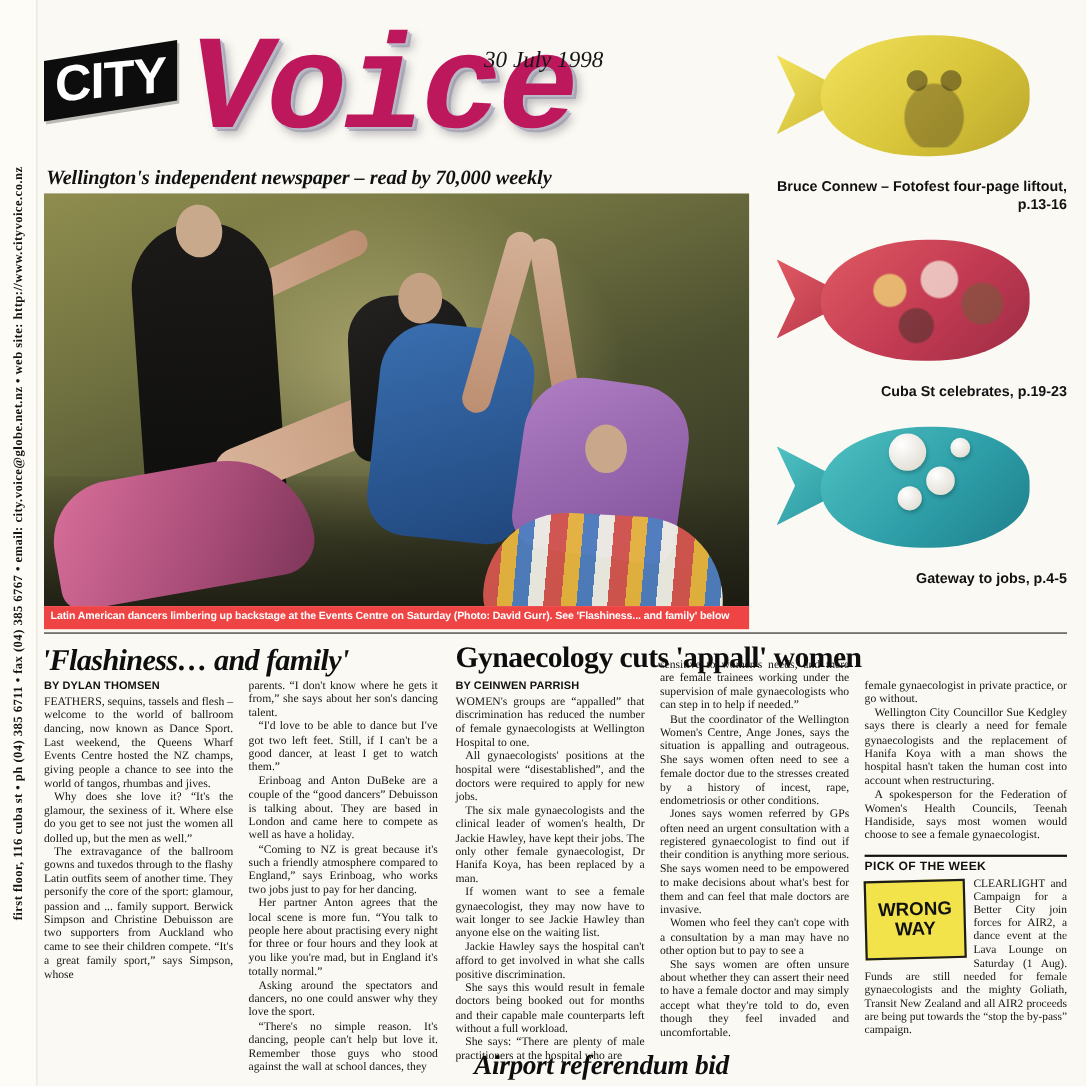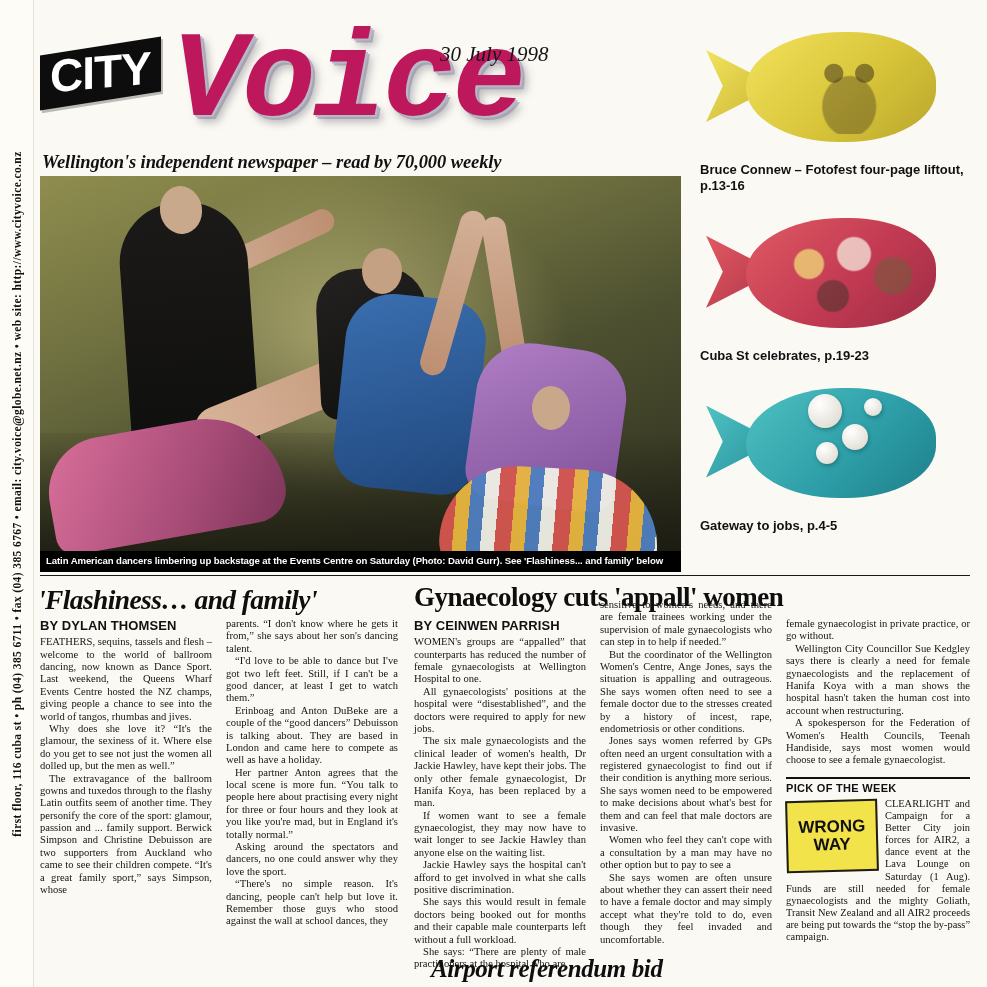--- a/index.html
+++ b/index.html
@@ -190,21 +190,21 @@
   .d-arm3 {
     left: 150px; top: 60px; width: 150px; height: 24px;
     background: linear-gradient(90deg,#d3b096,#bd8f72);
     border-radius: 14px;
     transform: rotate(-25deg);
   }
   .photo-caption {
     position: absolute;
     left: 40px; top: 551px;
     width: 641px;
-    background: #000000;
+    background: #ef4444;
     color: #fff;
     font-family: "Liberation Sans", sans-serif;
     font-size: 9.6px;
     font-weight: 700;
     padding: 4px 6px 5px 6px;
     line-height: 1.25;
     letter-spacing: -0.1px;
   }
 
   
@@ -270,21 +270,21 @@
     background: radial-gradient(circle at 34% 30%, #ffffff, #d9d5c8);
     border-radius: 50%;
     box-shadow: 1px 2px 4px rgba(0,0,0,0.25);
   }
   .b1 { left: 6px; top: 4px; width: 34px; height: 34px; }
   .b2 { left: 40px; top: 34px; width: 26px; height: 26px; }
   .b3 { left: 14px; top: 52px; width: 22px; height: 22px; }
   .b4 { left: 62px; top: 8px; width: 18px; height: 18px; }
 
   .promo-cap {
-    text-align: left;
+    text-align: right;
     font-family: "Liberation Sans", sans-serif;
     font-weight: 700;
     font-size: 13px;
     line-height: 1.22;
     color: #111;
     margin-top: 2px;
     margin-bottom: 10px;
   }
 
   
@@ -311,21 +311,21 @@
     width: 560px;
     font-family: "Liberation Serif", serif;
     font-weight: 700;
     font-size: 27px;
     letter-spacing: -0.5px;
     color: #0e0e0e;
   }
   .byline {
     font-family: "Liberation Sans", sans-serif;
     font-weight: 700;
-    font-size: 13px;
+    font-size: 10px;
     letter-spacing: 0.1px;
     color: #111;
     margin-bottom: 3px;
   }
   .col {
     position: absolute;
     font-family: "Liberation Serif", serif;
     font-size: 10.6px;
     line-height: 1.17;
     text-align: justify;
@@ -472,28 +472,29 @@
     <div class="byline">BY DYLAN THOMSEN</div>
     <p class="first">FEATHERS, sequins, tassels and flesh – welcome to the world of ballroom dancing, now known as Dance Sport. Last weekend, the Queens Wharf Events Centre hosted the NZ champs, giving people a chance to see into the world of tangos, rhumbas and jives.</p>
     <p>Why does she love it? “It's the glamour, the sexiness of it. Where else do you get to see not just the women all dolled up, but the men as well.”</p>
     <p>The extravagance of the ballroom gowns and tuxedos through to the flashy Latin outfits seem of another time. They personify the core of the sport: glamour, passion and ... family support. Berwick Simpson and Christine Debuisson are two supporters from Auckland who came to see their children compete. “It's a great family sport,” says Simpson, whose</p>
   </div>
 
   <div class="col c2">
     <p class="first">parents. “I don't know where he gets it from,” she says about her son's dancing talent.</p>
     <p>“I'd love to be able to dance but I've got two left feet. Still, if I can't be a good dancer, at least I get to watch them.”</p>
     <p>Erinboag and Anton DuBeke are a couple of the “good dancers” Debuisson is talking about. They are based in London and came here to compete as well as have a holiday.</p>
+    <p>“Coming to NZ is great because it's such a friendly atmosphere compared to England,” says Erinboag, who works two jobs just to pay for her dancing.</p>
     <p>Her partner Anton agrees that the local scene is more fun. “You talk to people here about practising every night for three or four hours and they look at you like you're mad, but in England it's totally normal.”</p>
     <p>Asking around the spectators and dancers, no one could answer why they love the sport.</p>
     <p>“There's no simple reason. It's dancing, people can't help but love it. Remember those guys who stood against the wall at school dances, they</p>
   </div>
 
   <div class="col c3">
     <div class="byline">BY CEINWEN PARRISH</div>
-    <p class="first">WOMEN's groups are “appalled” that counterparts has reduced the number of female gynaecologists at Wellington Hospital to one.</p>
+    <p class="first">WOMEN's groups are “appalled” that discrimination has reduced the number of female gynaecologists at Wellington Hospital to one.</p>
     <p>All gynaecologists' positions at the hospital were “disestablished”, and the doctors were required to apply for new jobs.</p>
     <p>The six male gynaecologists and the clinical leader of women's health, Dr Jackie Hawley, have kept their jobs. The only other female gynaecologist, Dr Hanifa Koya, has been replaced by a man.</p>
     <p>If women want to see a female gynaecologist, they may now have to wait longer to see Jackie Hawley than anyone else on the waiting list.</p>
     <p>Jackie Hawley says the hospital can't afford to get involved in what she calls positive discrimination.</p>
     <p>She says this would result in female doctors being booked out for months and their capable male counterparts left without a full workload.</p>
     <p>She says: “There are plenty of male practitioners at the hospital who are</p>
   </div>
 
   <div class="col c4">
     <p class="first">sensitive to women's needs, and there are female trainees working under the supervision of male gynaecologists who can step in to help if needed.”</p>

